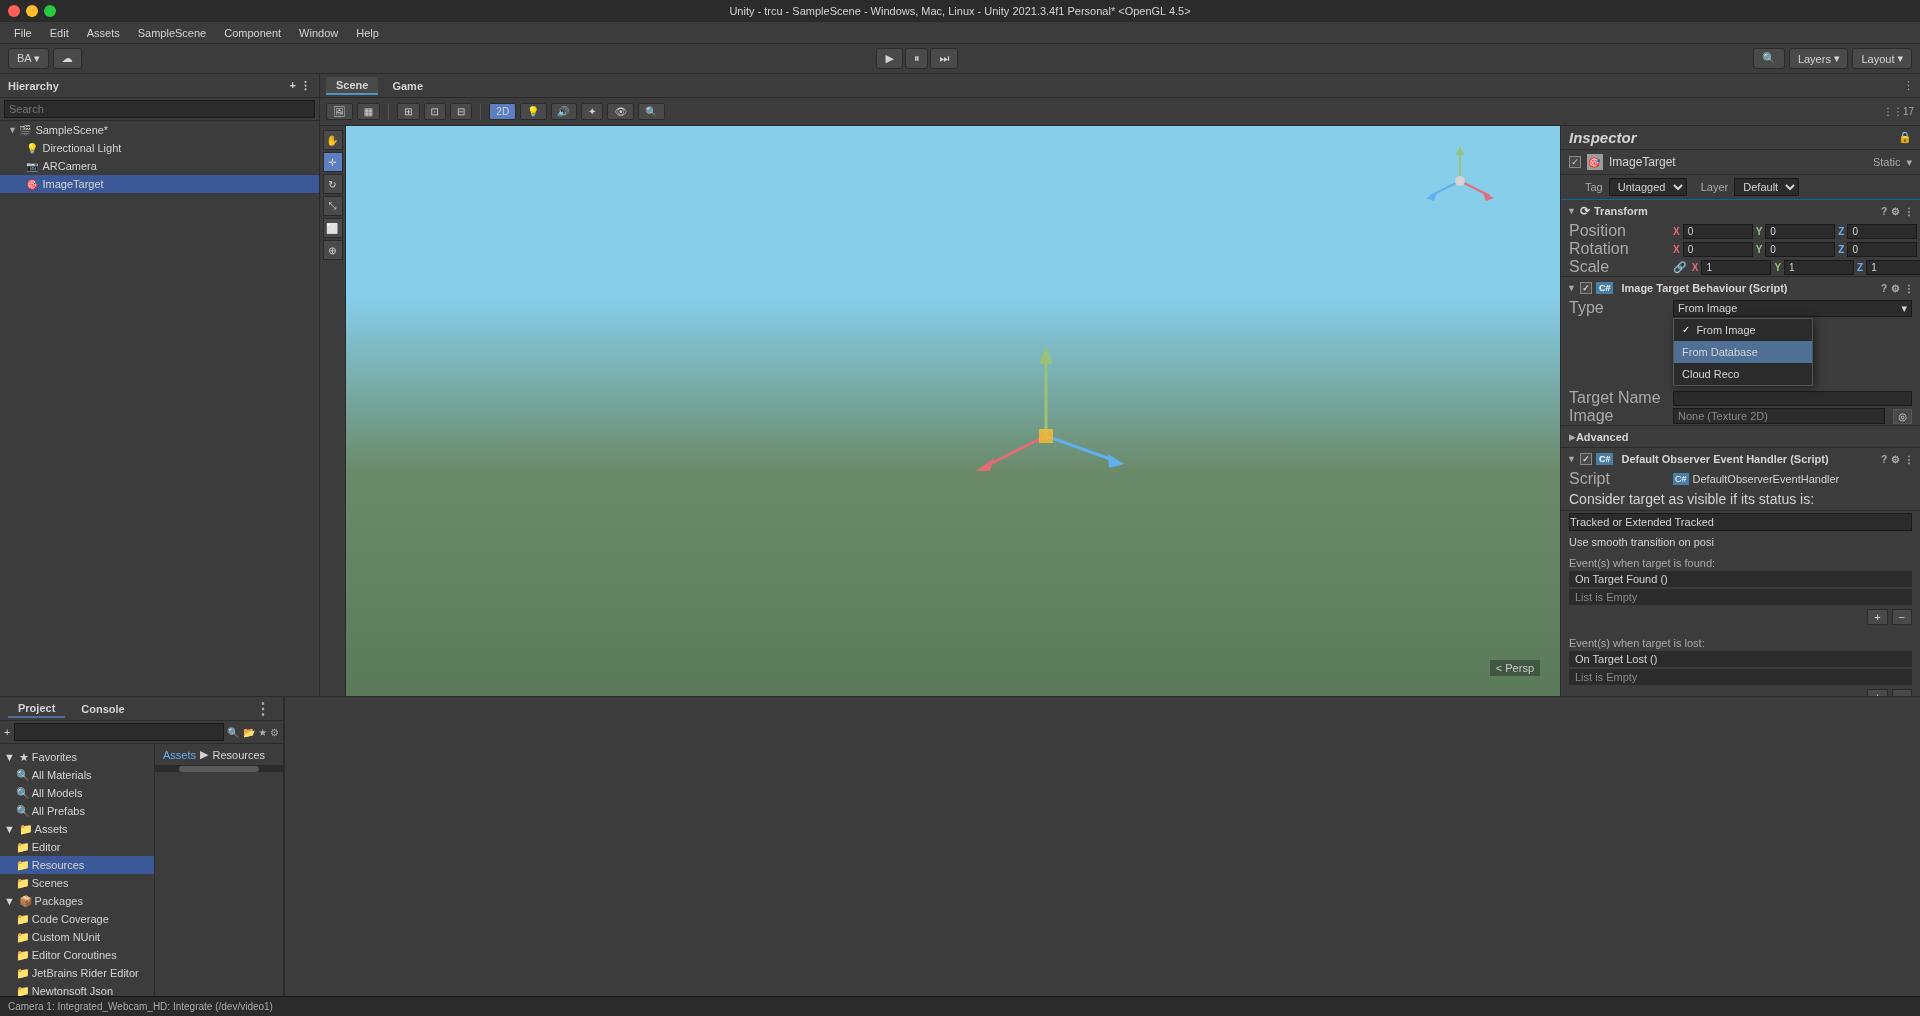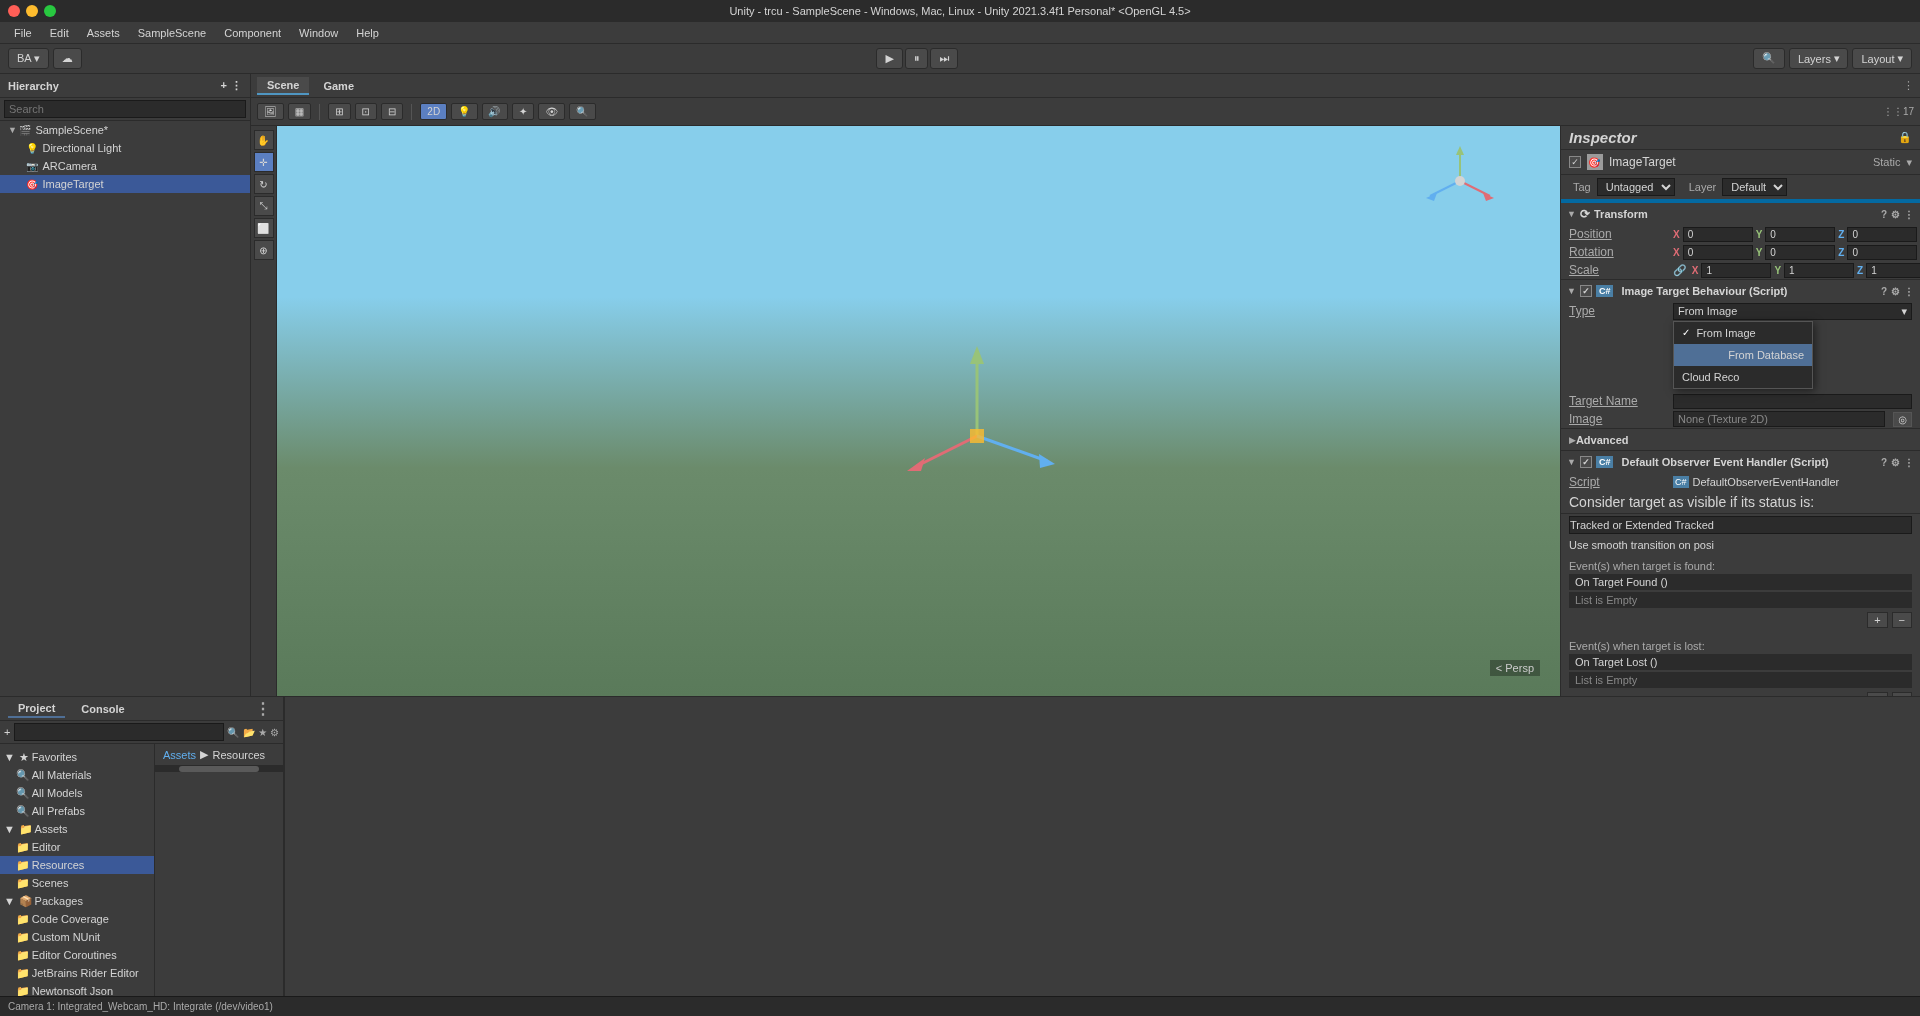--- a/index.html
+++ b/index.html
@@ -95,21 +95,21 @@
 
     
     #main-content {
       flex: 1;
       display: flex;
       overflow: hidden;
     }
 
     
     #hierarchy {
-      width: 251px;
+      width: 320px;
       background: #3c3c3c;
       border-right: 1px solid #2b2b2b;
       display: flex;
       flex-direction: column;
       flex-shrink: 0;
     }
     .panel-header {
       height: 24px;
       background: #3c3c3c;
       border-bottom: 1px solid #2b2b2b;
@@ -249,23 +249,22 @@
     .insp-row {
       display: flex;
       align-items: center;
       height: 18px;
       padding: 0 8px;
       gap: 4px;
     }
     .insp-label {
       width: 100px;
       color: #aaa;
-      font-size: 12px;
+      font-size: 16px;
       flex-shrink: 0;
-      text-decoration: underline;
     }
     .insp-field {
       background: #2b2b2b;
       border: 1px solid #1a1a1a;
       color: #d4d4d4;
       font-size: 10px;
       padding: 1px 4px;
       width: 70px;
     }
     .insp-xyz {
@@ -282,21 +281,21 @@
     .z-label { color: #61afef; }
     .dropdown-option {
       height: 22px;
       display: flex;
       align-items: center;
       padding: 0 8px;
       cursor: pointer;
       font-size: 11px;
       gap: 6px;
     }
-    .dropdown-option.selected { background: #4f6f96; justify-content: flex-end; }
+    .dropdown-option.selected { background: #4f6f96; }
     .dropdown-option .check { color: #fff; font-size: 10px; }
 
     .event-section {
       padding: 4px 8px;
     }
     .event-header {
       font-size: 11px;
       color: #aaa;
       padding: 2px 0;
     }
@@ -446,23 +445,23 @@
       top: 15px;
       right: 60px;
       width: 80px;
       height: 80px;
     }
 
     
     .tag-layer-row {
       display: flex;
       align-items: center;
-      padding: 3px 12px;
+      padding: 3px 24px;
       gap: 6px;
-      border-bottom: 4px solid #0369a1;
+      border-bottom: 1px solid #0369a1;
       font-size: 11px;
     }
     .tag-label { color: #aaa; }
     .tag-select {
       background: #2b2b2b;
       border: 1px solid #1a1a1a;
       color: #d4d4d4;
       font-size: 11px;
       padding: 1px 4px;
     }

